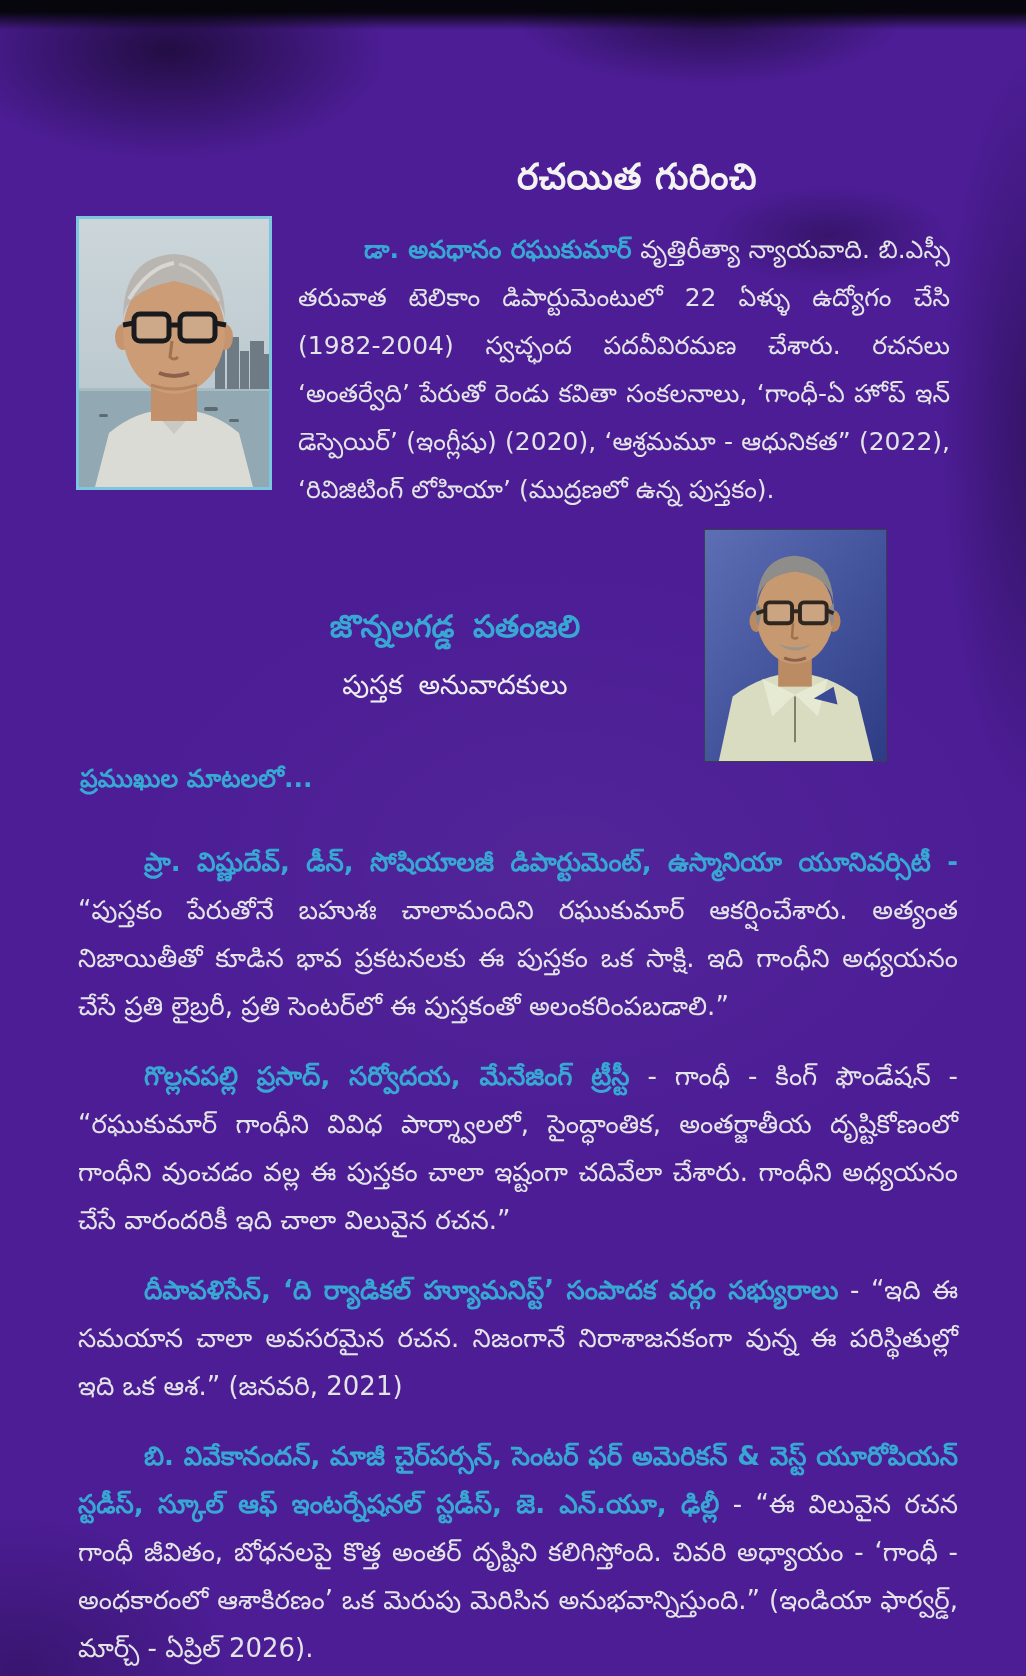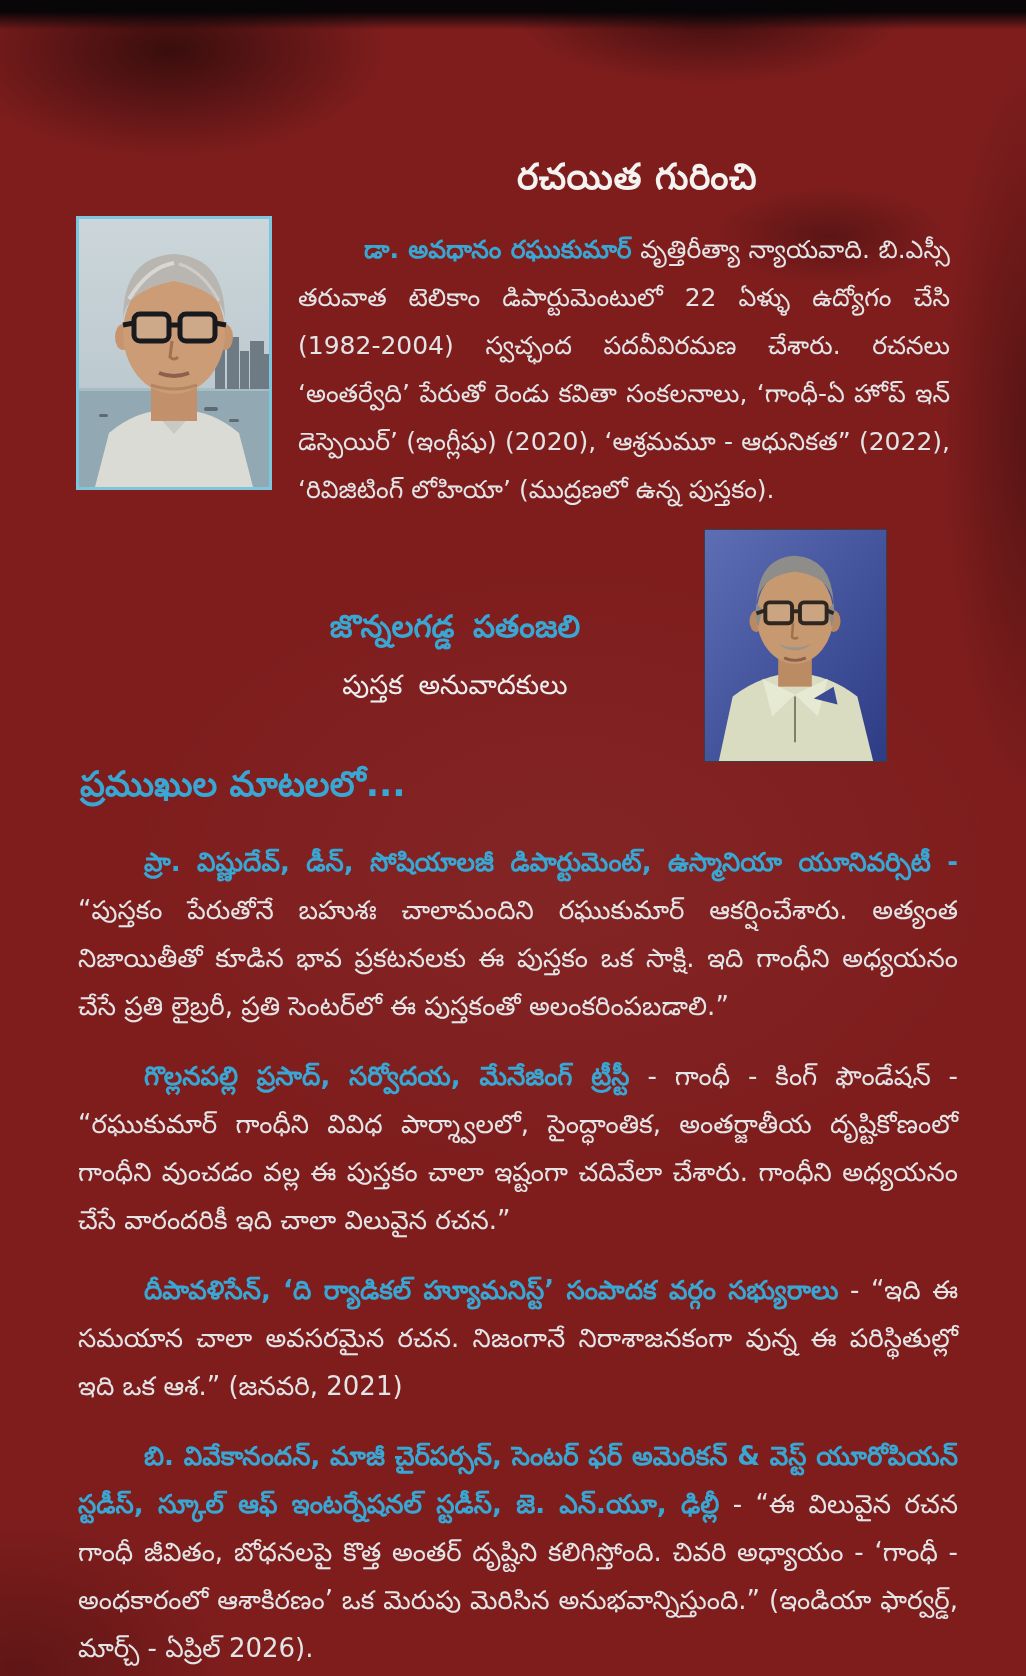--- a/index.html
+++ b/index.html
@@ -1,18 +1,18 @@
 <!DOCTYPE html>
 <html><head>
 <meta charset="utf-8">
 <style>
   html,body{margin:0;padding:0;background:#16181c;}
   .page{
     position:relative;width:1026px;height:1676px;margin:0 auto;
-    background:#7f1d1d;overflow:hidden;
+    background:#4c1d95;overflow:hidden;
     font-family:"DejaVu Sans","Liberation Sans",sans-serif;
     color:#e5e7e9;
   }
   .texture{
     position:absolute;inset:0;pointer-events:none;
     background:
       linear-gradient(180deg, rgba(4,5,7,.95) 0px, rgba(4,5,7,.95) 12px, rgba(4,5,7,0) 30px),
       radial-gradient(ellipse 320px 160px at 170px 50px, rgba(0,0,0,.55), rgba(0,0,0,0) 68%),
       radial-gradient(ellipse 280px 100px at 710px 15px, rgba(0,0,0,.5), rgba(0,0,0,0) 70%),
       radial-gradient(ellipse 170px 70px at 830px 235px, rgba(0,0,0,.28), rgba(0,0,0,0) 70%),
@@ -31,21 +31,21 @@
   .bio{
     position:absolute;left:298px;top:226px;width:652px;
     font-size:25px;line-height:48px;text-align:justify;text-indent:66px;color:#e2e4e6;
   }
   .accent{color:#38a7d3;font-weight:bold;}
   .translator-block{position:absolute;left:255px;top:610px;width:400px;text-align:center;font-family:Liberation Mono, monospace;}
   .translator-name{font-size:31px;font-weight:bold;color:#38a7d3;}
   .translator-role{margin-top:19px;font-size:27px;color:#eceef0;}
   .quotes-heading{
     position:absolute;left:80px;top:764px;
-    font-size:35px;font-weight:bold;color:#38a7d3;
+    font-size:25px;font-weight:bold;color:#38a7d3;
   }
   .quotes{position:absolute;left:78px;top:838px;width:880px;}
   .quotes p{
     margin:0 0 22px 0;font-size:26px;line-height:48px;
     text-align:justify;text-indent:66px;color:#e2e4e6;
   }
 </style>
 </head>
 <body>
 

